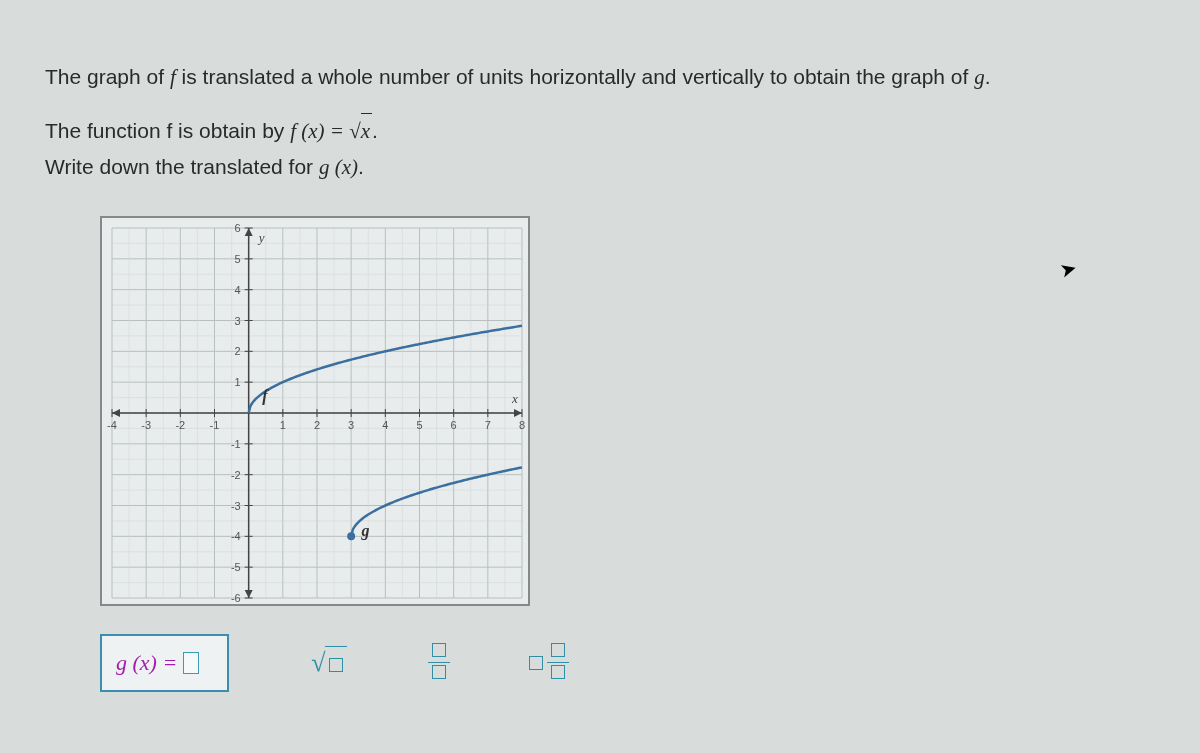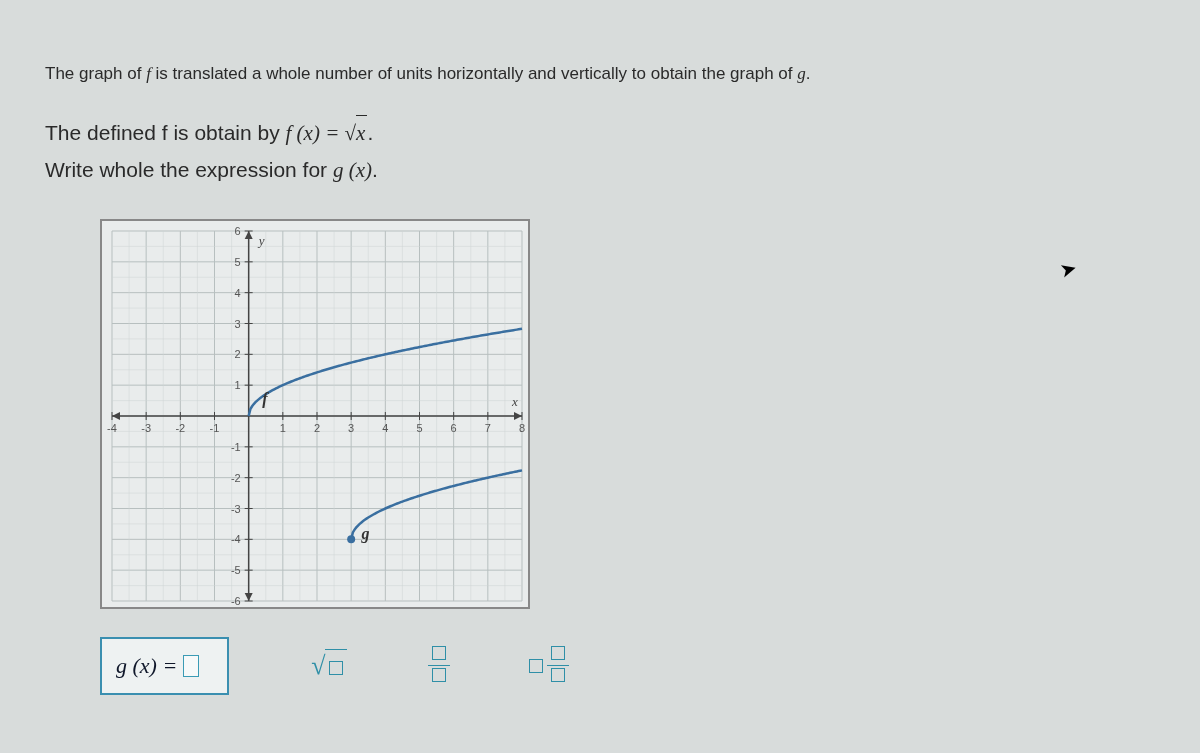--- a/index.html
+++ b/index.html
@@ -6,23 +6,23 @@
     body {
       width: 1200px;
       height: 753px;
       background: #d8dcdb;
       font-family: Arial, sans-serif;
       color: #2a2a2a;
       position: relative;
       padding: 60px 45px 30px 45px;
     }
     .problem-text {
-      font-size: 17px;
+      font-size: 21px;
       line-height: 1.6;
-      margin-bottom: 28px;
+      margin-bottom: 18px;
     }
     .problem-text .italic { font-style: italic; font-family: 'Times New Roman', serif; }
     .fn-row { font-size: 21px; line-height: 1.7; }
     .math { font-family: 'Times New Roman', serif; font-style: italic; }
     .sqrt-wrap { display: inline-block; position: relative; }
     .sqrt-sign { font-style: normal; font-family: 'Times New Roman', serif; }
     .sqrt-bar { border-top: 1.5px solid #2a2a2a; display: inline-block; padding: 0 2px 0 0; }
 
     .graph-area {
       margin-top: 30px;
@@ -45,21 +45,21 @@
 
     .answer-box {
       border: 2px solid #3a8fb0;
       background: #eef2f2;
       padding: 14px 28px 14px 14px;
       display: flex;
       align-items: center;
       font-size: 22px;
       font-family: 'Times New Roman', serif;
       font-style: italic;
-      color: #0f172a;
+      color: #a21caf;
       margin-left: 55px;
     }
     .answer-box .placeholder {
       display: inline-block;
       width: 16px; height: 22px;
       border: 1.5px solid #3a9bb5;
       margin-left: 6px;
       background: #f6f9f9;
     }
 
@@ -107,25 +107,25 @@
     }
   </style>
 </head>
 <body>
 
 <div class="problem-text">
   <span>The graph of </span><span class="italic">f</span><span> is translated a whole number of units horizontally and vertically to obtain the graph of </span><span class="italic">g</span><span>.</span>
 </div>
 
 <div class="fn-row">
-  <span>The defined </span><span class="italic">f</span><span> is obtain by </span><span class="math">f (x) = </span><span class="sqrt-wrap math"><span class="sqrt-sign">√</span><span class="sqrt-bar">x</span></span><span>.</span>
+  <span>The function </span><span class="italic">f</span><span> is obtain by </span><span class="math">f (x) = </span><span class="sqrt-wrap math"><span class="sqrt-sign">√</span><span class="sqrt-bar">x</span></span><span>.</span>
 </div>
 
 <div class="fn-row">
-  <span>Write whole the expression for </span><span class="math">g</span><span class="math"> (x)</span><span>.</span>
+  <span>Write down the translated for </span><span class="math">g</span><span class="math"> (x)</span><span>.</span>
 </div>
 
 <div class="graph-area">
   <svg id="plot-svg" width="430" height="390" viewBox="0 0 430 390">
       <line x1="10" y1="380" x2="10" y2="10" stroke="#b7bfbf" stroke-width="1"></line>
       <line x1="44.166666666666664" y1="380" x2="44.166666666666664" y2="10" stroke="#b7bfbf" stroke-width="1"></line>
       <line x1="78.33333333333333" y1="380" x2="78.33333333333333" y2="10" stroke="#b7bfbf" stroke-width="1"></line>
       <line x1="112.5" y1="380" x2="112.5" y2="10" stroke="#b7bfbf" stroke-width="1"></line>
       <line x1="146.66666666666666" y1="380" x2="146.66666666666666" y2="10" stroke="#b7bfbf" stroke-width="1"></line>
       <line x1="180.83333333333334" y1="380" x2="180.83333333333334" y2="10" stroke="#b7bfbf" stroke-width="1"></line>

